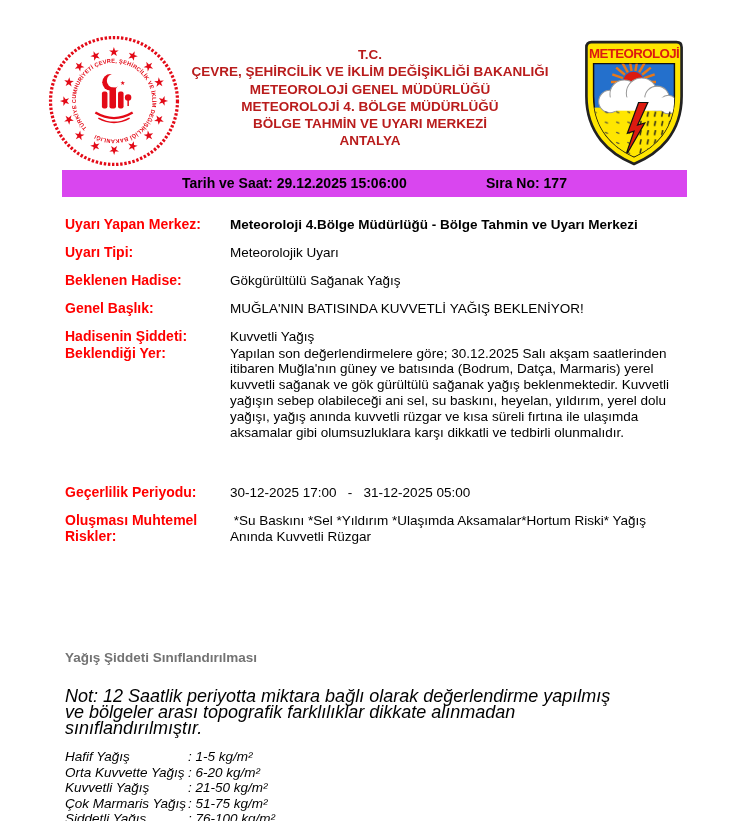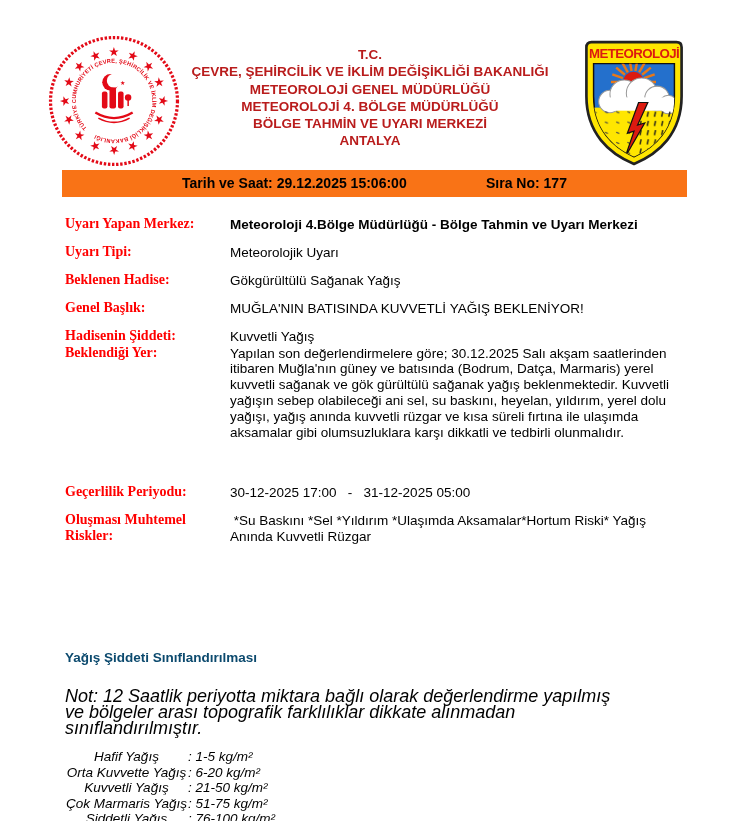--- a/index.html
+++ b/index.html
@@ -17,50 +17,50 @@
   .titles {
     position:absolute; left:155px; top:46px; width:430px;
     text-align:center; color:#b91c1c; font-weight:bold;
     font-size:13.5px; line-height:17.3px;
   }
   .titles div { white-space:nowrap; }
 
   
   .info-bar {
     position:absolute; left:62px; top:170px; width:625px; height:27px;
-    background:#f97316;
+    background:#d946ef;
     padding-left:36px;
   }
   .info-bar span {
     position:absolute; top:5px; font-weight:bold; font-size:14px; color:#000;
   }
   .info-bar .dt { left:120px; }
   .info-bar .sn { left:424px; }
 
   
   .fields { position:absolute; left:0; top:216px; width:731px; }
   .f-row { display:flex; padding-left:65px; margin-bottom:11px; }
   .f-label {
     width:165px; flex-shrink:0; color:#FF0000; font-weight:bold;
-    font-size:14px; line-height:16px;font-family:Liberation Serif, serif;
+    font-size:14px; line-height:16px;
   }
   .f-value {
     width:444px; font-size:13.5px; line-height:15.9px;
     white-space:pre-wrap; padding-top:1px;
   }
   .v-bold { font-weight:bold; white-space:nowrap; }
   .f-row.r5 { margin-bottom:0; }       
   .f-row.r6 { margin-bottom:43px; }    
 
   
   .classification { position:absolute; left:65px; top:650px; width:610px; }
-  .cls-title { color:#0c4a6e; font-weight:bold; font-size:13.5px; }
+  .cls-title { color:#737373; font-weight:bold; font-size:13.5px; }
   .cls-note  { margin-top:23px; width:568px; font-style:italic; font-size:18px; line-height:16px; }
   .cls-list  { margin-top:13px; font-style:italic; font-size:13.5px; }
-  .cls-row   { display:flex; line-height:15.6px;text-align:center; }
+  .cls-row   { display:flex; line-height:15.6px; }
   .cls-name  { width:123px; flex-shrink:0; }
 </style>
 </head>
 <body>
 
 <div class="page">
 
   <div class="seal">
     <svg viewBox="0 0 135 135" width="136" height="138">
       <defs>

